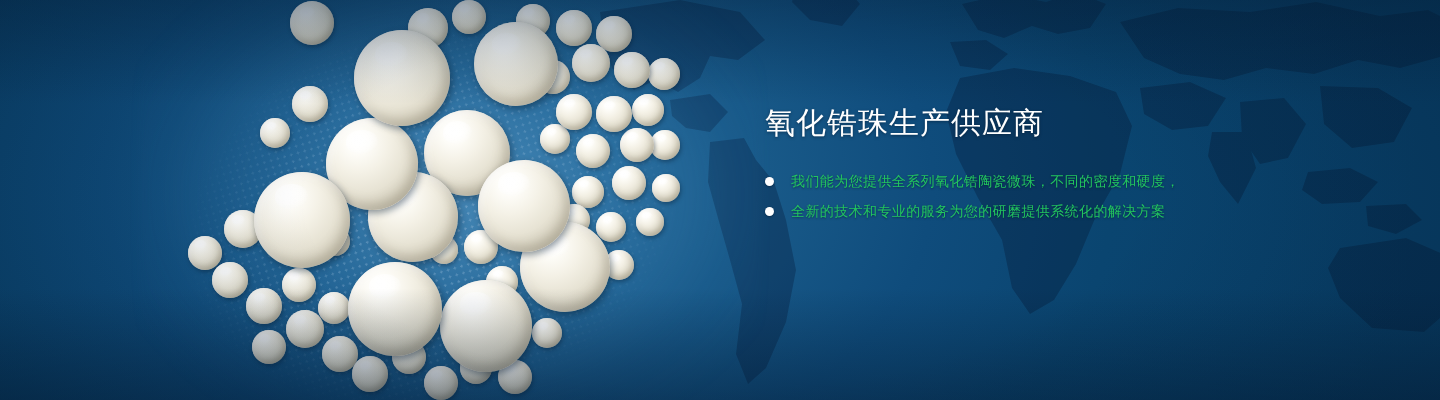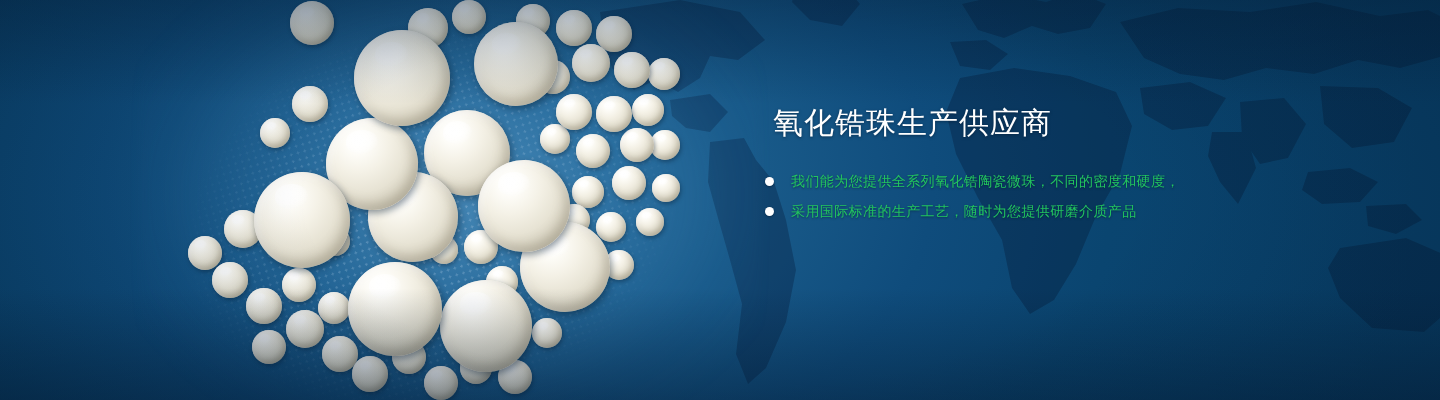--- a/index.html
+++ b/index.html
@@ -119,21 +119,21 @@
     left: 765px;
     top: 104px;
     width: 600px;
   }
   .headline {
     color: #ffffff;
     font-size: 30px;
     line-height: 38px;
     font-weight: 400;
     letter-spacing: 1px;
-    margin: 0 0 28px 8px;
+    margin: 0 0 28px 0;
     text-shadow: 0 1px 3px rgba(2,20,40,0.55);
     white-space: nowrap;
   }
   .bullets { list-style: none; margin: 0; padding: 0; }
   .bullet {
     position: relative;
     padding-left: 26px;
     margin-bottom: 7px;
     color: #22c55e;
     font-size: 14px;
@@ -259,18 +259,18 @@
   <div class="copy">
     <h1 class="headline">氧化锆珠生产供应商</h1>
 
     <ul class="bullets">
       <li class="bullet">
         <span class="dot"></span>
         <span class="line">我们能为您提供全系列氧化锆陶瓷微珠，不同的密度和硬度，</span>
       </li>
       <li class="bullet">
         <span class="dot"></span>
-        <span class="line">采用国际标准的生产工艺，随时为您提供研磨介质产品</span>
+        <span class="line">全新的技术和专业的服务为您的研磨提供系统化的解决方案</span>
       </li>
     </ul>
   </div>
 
 </div>
 
 </body></html>

